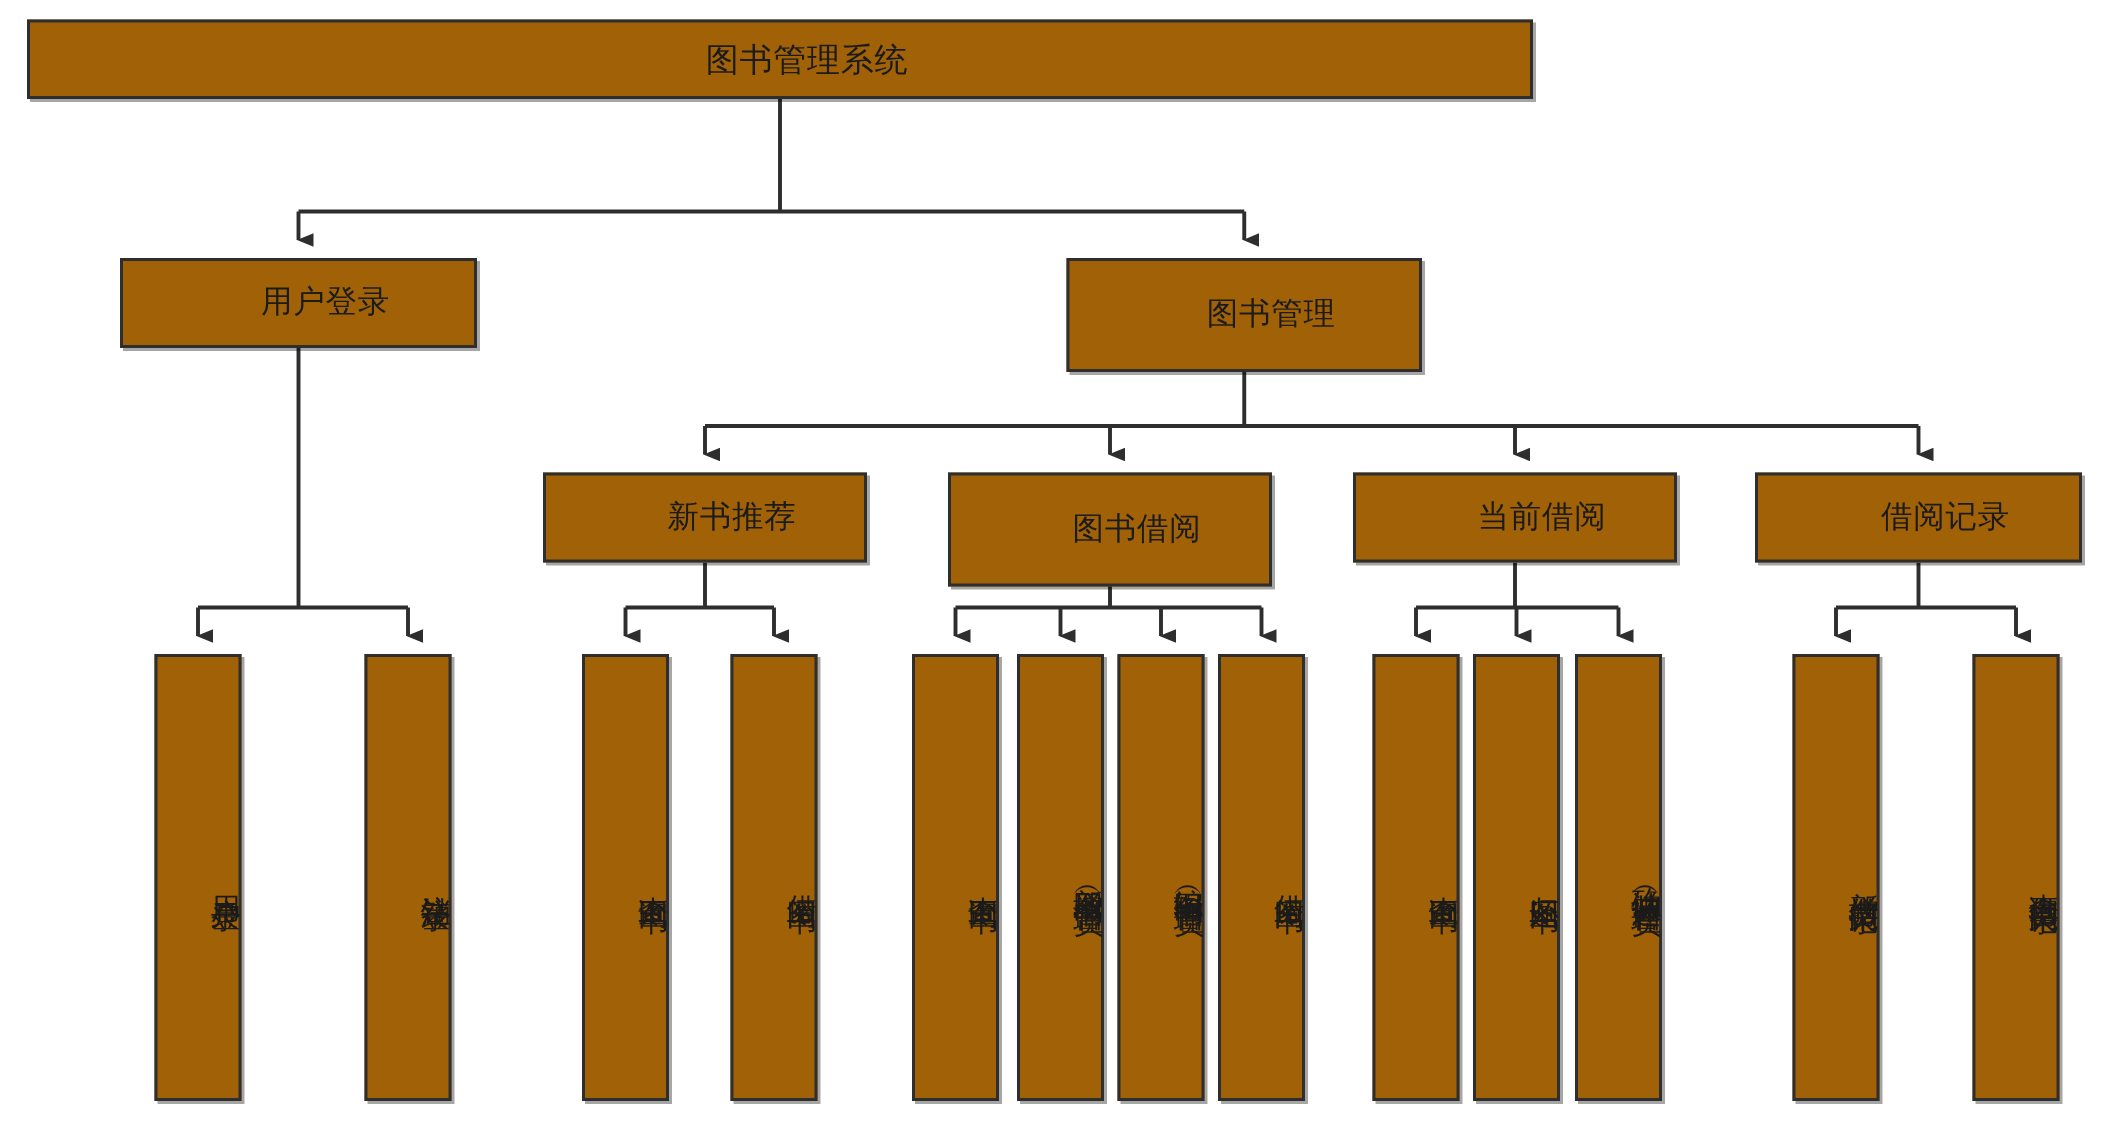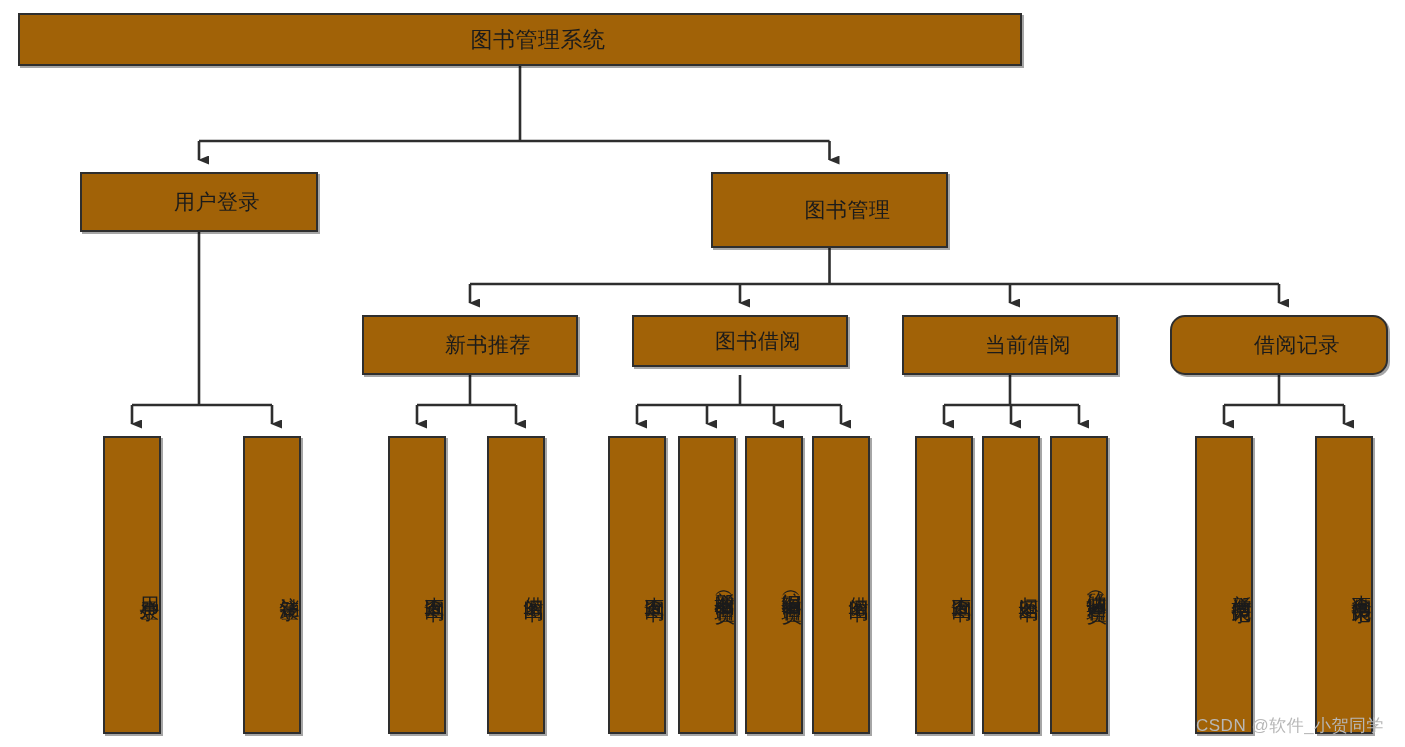--- a/index.html
+++ b/index.html
@@ -114,27 +114,27 @@
       </div>
       <div class="node-box" style="left: 80px; top: 172px; width: 238px; height: 60px;">
         <span class="node-label">用户登录</span>
       </div>
       <div class="node-box" style="left: 711px; top: 172px; width: 237px; height: 76px;">
         <span class="node-label">图书管理</span>
       </div>
       <div class="node-box" style="left: 362px; top: 315px; width: 216px; height: 60px;">
         <span class="node-label">新书推荐</span>
       </div>
-      <div class="node-box" style="left: 632px; top: 315px; width: 216px; height: 52px;">
+      <div class="node-box" style="left: 632px; top: 315px; width: 216px; height: 76px;">
         <span class="node-label">图书借阅</span>
       </div>
       <div class="node-box" style="left: 902px; top: 315px; width: 216px; height: 60px; justify-content: center;">
         <span class="node-label">当前借阅</span>
       </div>
-      <div class="node-box" style="left: 1170px; top: 315px; width: 218px; height: 60px; border-radius: 15px;">
+      <div class="node-box" style="left: 1170px; top: 315px; width: 218px; height: 60px;">
         <span class="node-label">借阅记录</span>
       </div>
       <div class="node-box vertical" style="left: 103px; top: 436px; width: 58px; height: 298px;">
         <span class="node-label">用户登录</span>
       </div>
       <div class="node-box vertical" style="left: 243px; top: 436px; width: 58px; height: 298px;">
         <span class="node-label">注销登录</span>
       </div>
       <div class="node-box vertical" style="left: 388px; top: 436px; width: 58px; height: 298px;">
         <span class="node-label">查询图书</span>
@@ -164,15 +164,14 @@
         <span class="node-label">确认归还（管理员）</span>
       </div>
       <div class="node-box vertical" style="left: 1195px; top: 436px; width: 58px; height: 298px;">
         <span class="node-label">新增借阅记录</span>
       </div>
       <div class="node-box vertical" style="left: 1315px; top: 436px; width: 58px; height: 298px;">
         <span class="node-label">查询借阅记录</span>
       </div>
     </div>
 
-  <div id="watermark" style="left:1196px; top:714px;">CSDN @软件_小贺同学</div>
 
 </div>
 
 </body></html>

